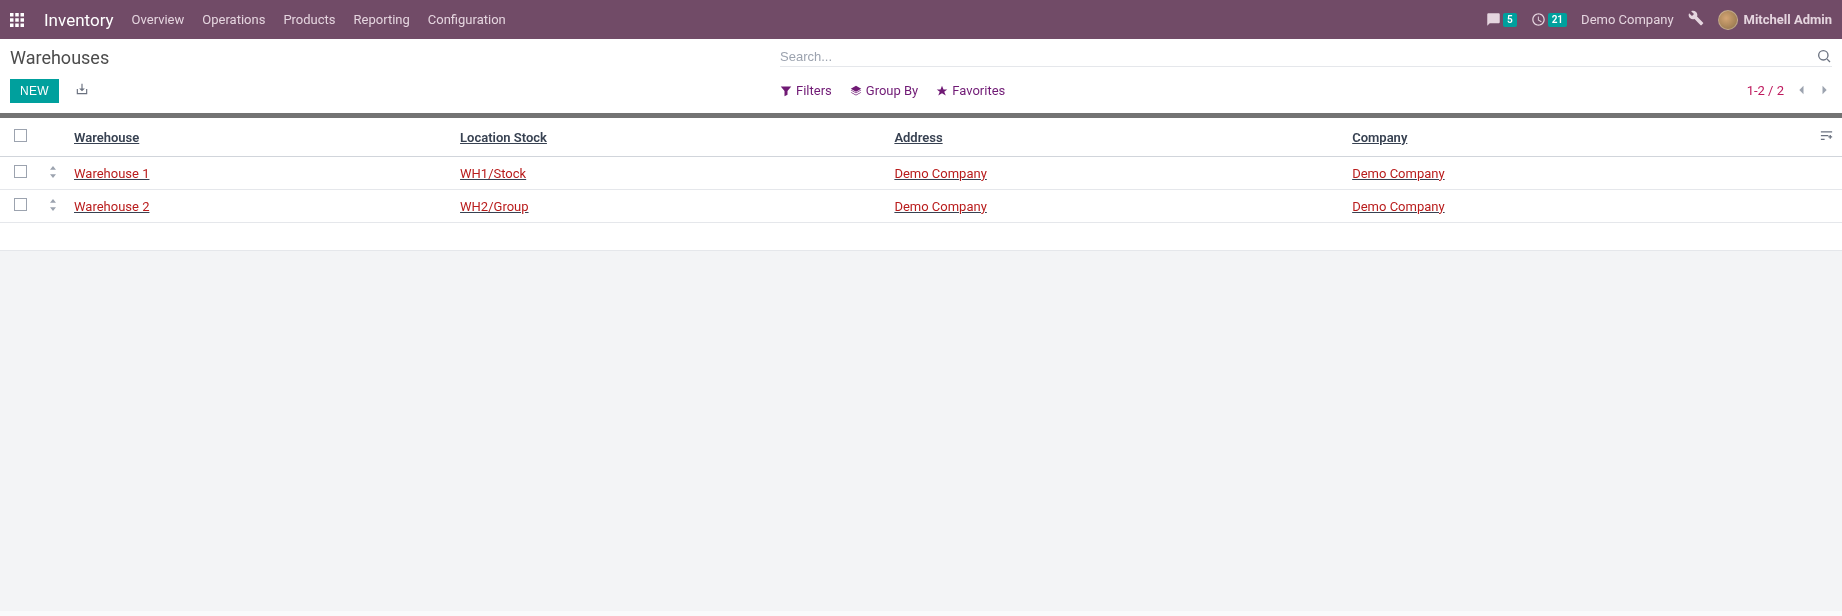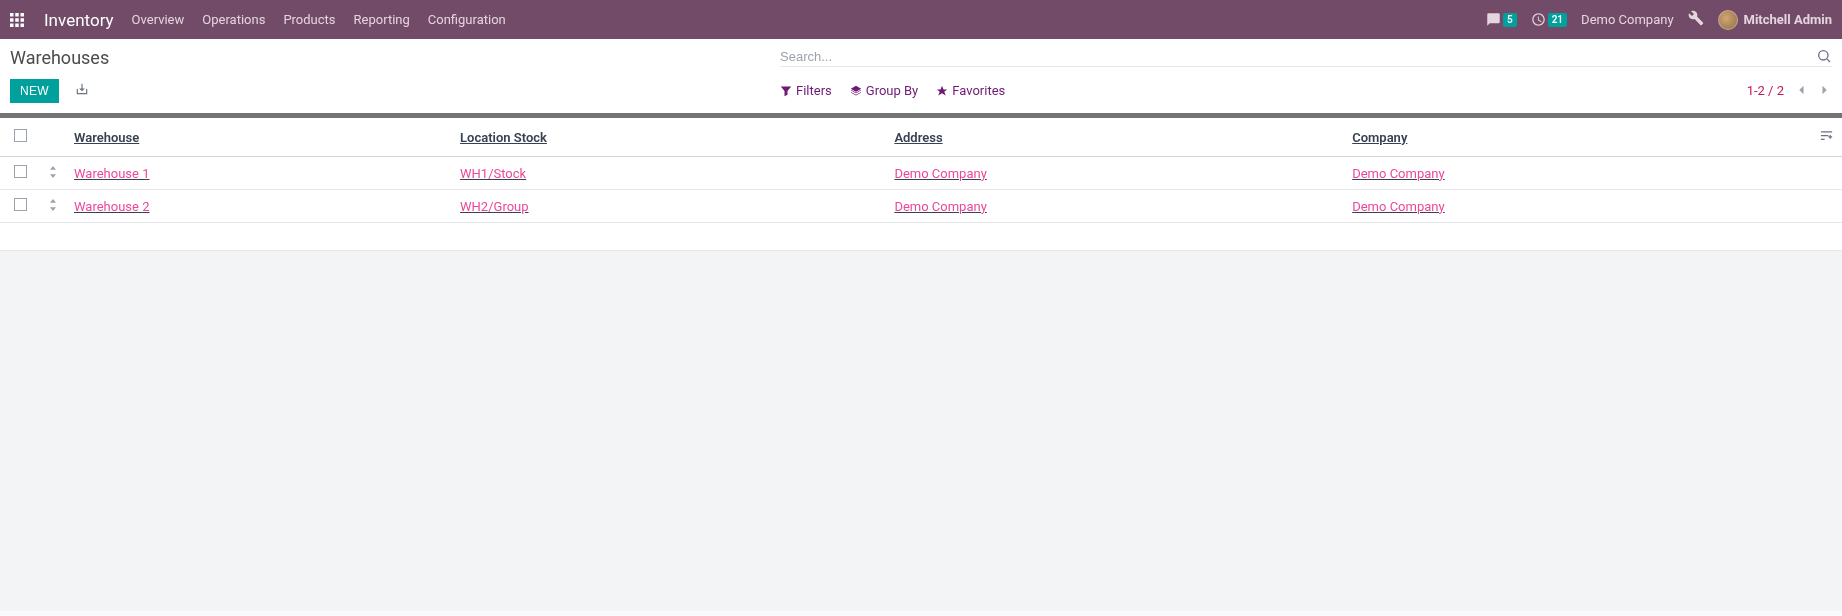--- a/index.html
+++ b/index.html
@@ -43,21 +43,21 @@
     .search-opt svg { width: 12px; height: 12px; }
     
     .pager { margin-left: auto; display: flex; align-items: center; gap: 10px; color: #be185d; font-size: 13px; }
     .pager-arrow { color: #9ca3af; cursor: pointer; padding: 2px; }
     .pager-arrow svg { width: 10px; height: 10px; }
     
     
     .table-wrap { background: #fff; }
     table { width: 100%; border-collapse: collapse; text-decoration: underline; }
     thead th { text-align: left; font-size: 13px; font-weight: 600; color: #374151; padding: 10px 8px; border-bottom: 1px solid #d1d5db; background: #fff; }
-    tbody td { padding: 8px 8px; border-bottom: 1px solid #e5e7eb; font-size: 13px; color: #ec4899; background: #fff; }
+    tbody td { padding: 8px 8px; border-bottom: 1px solid #e5e7eb; font-size: 13px; color: #b91c1c; background: #fff; }
     .col-check { width: 40px; text-align: center; }
     .col-handle { width: 18px; color: #9ca3af; text-align: center; }
     .col-last { width: 40px; text-align: right; }
     .checkbox { width: 13px; height: 13px; border: 1px solid #9ca3af; display: inline-block; cursor: pointer; background: #fff; }
     .handle-icon svg { width: 10px; height: 12px; color: #9ca3af; }
     .settings-header svg { width: 15px; height: 15px; color: #6b7280; cursor: pointer; }
     
     tbody tr { cursor: pointer; }
     
     .footer-gap { height: 28px; background: #fff; border-bottom: 1px solid #e5e7eb; }

